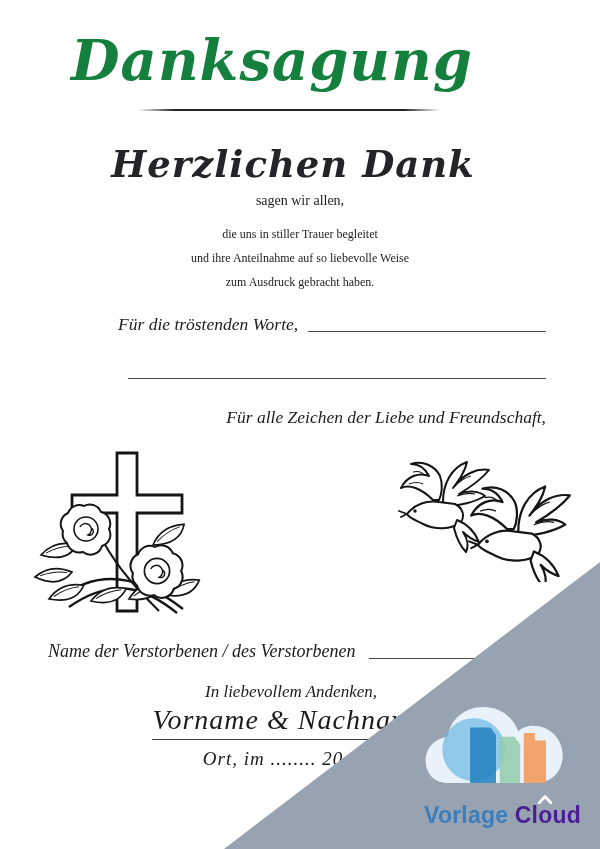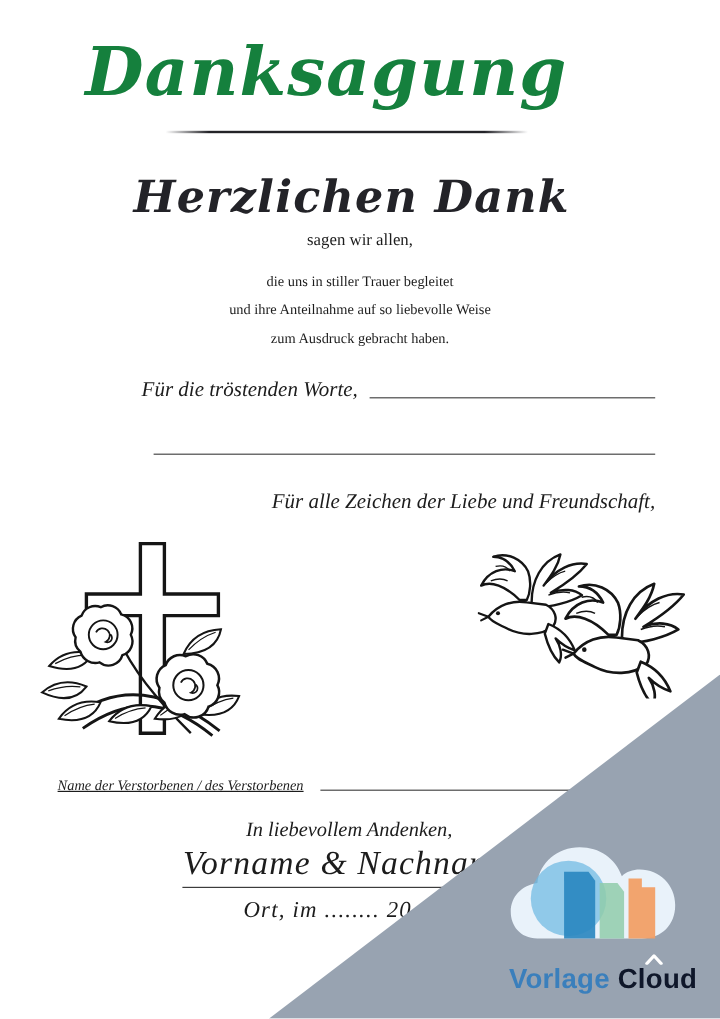--- a/index.html
+++ b/index.html
@@ -34,21 +34,21 @@
     font-style:italic;font-size:17.5px;white-space:nowrap;margin-left:33px;
   }
   .fill-row .rule{flex:1;border-bottom:1px solid #4a4a4a;margin-left:10px;margin-bottom:3px;}
   .fill-row-1{top:313px;}
   .fill-row-2{top:360px;}
   .fill-row-3{top:407px;flex-direction:column;}
 
   
   .name-row{
     display:flex;align-items:flex-end;left:48px;width:458px;height:22px;top:640px;
-    font-style:italic;font-size:12px;white-space:nowrap;z-index:1;text-decoration:underline;
+    font-style:italic;font-size:18px;white-space:nowrap;z-index:1;
   }
   .name-row .rule{flex:1;border-bottom:1px solid #4a4a4a;margin-left:14px;margin-bottom:3px;}
   .closing{top:682px;padding-right:18px;font-style:italic;font-size:17px;}
   .signature{top:704px;padding-right:22px;font-style:italic;font-size:28px;letter-spacing:1px;}
   .signature-underline{top:739px;left:152px;width:282px;height:1px;background:#3c3c3c;z-index:1;}
   .place-date{top:748px;padding-right:36px;font-style:italic;font-size:19px;letter-spacing:1px;z-index:1;}
 
   
   .cross-illu{left:33px;top:449px;}
   .doves-illu{left:397px;top:452px;}
@@ -58,21 +58,21 @@
     right:0;bottom:0;width:376px;height:287px;z-index:5;
     background:#98a3b1;
     clip-path:polygon(100% 0, 100% 100%, 0 100%);
   }
   .brand{position:absolute;right:16px;bottom:20px;width:176px;text-align:center;}
   .brand-text{
     font-family:"Liberation Sans", sans-serif;font-weight:bold;font-size:23px;
     letter-spacing:0.2px;white-space:nowrap;margin-top:2px;
   }
   .brand-first{color:#3a7fbc;margin-left:13px;}
-  .brand-second{color:#0f172a;text-align:center;}
+  .brand-second{color:#4c1d95;text-align:center;}
   .o-roof{position:relative;display:inline-block;}
   .o-roof .roof{position:absolute;top:-7px;left:50%;transform:translateX(-50%);}
 </style>
 </head>
 <body>
 
 <div class="abs centered title">Danksagung</div>
 <div class="abs title-underline"></div>
 
 <div class="abs centered subtitle">Herzlichen Dank</div>

